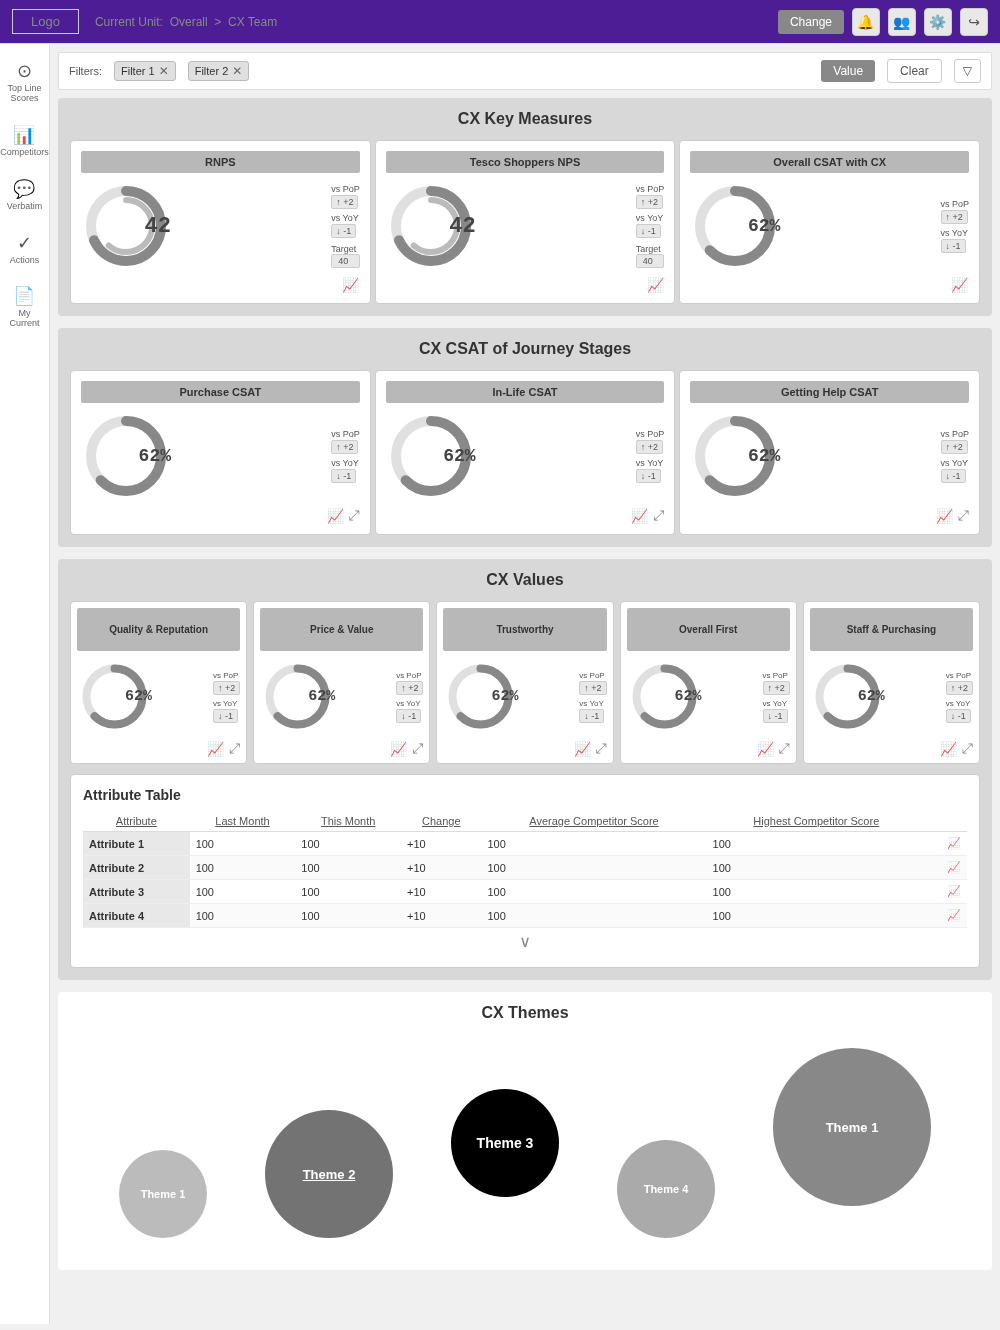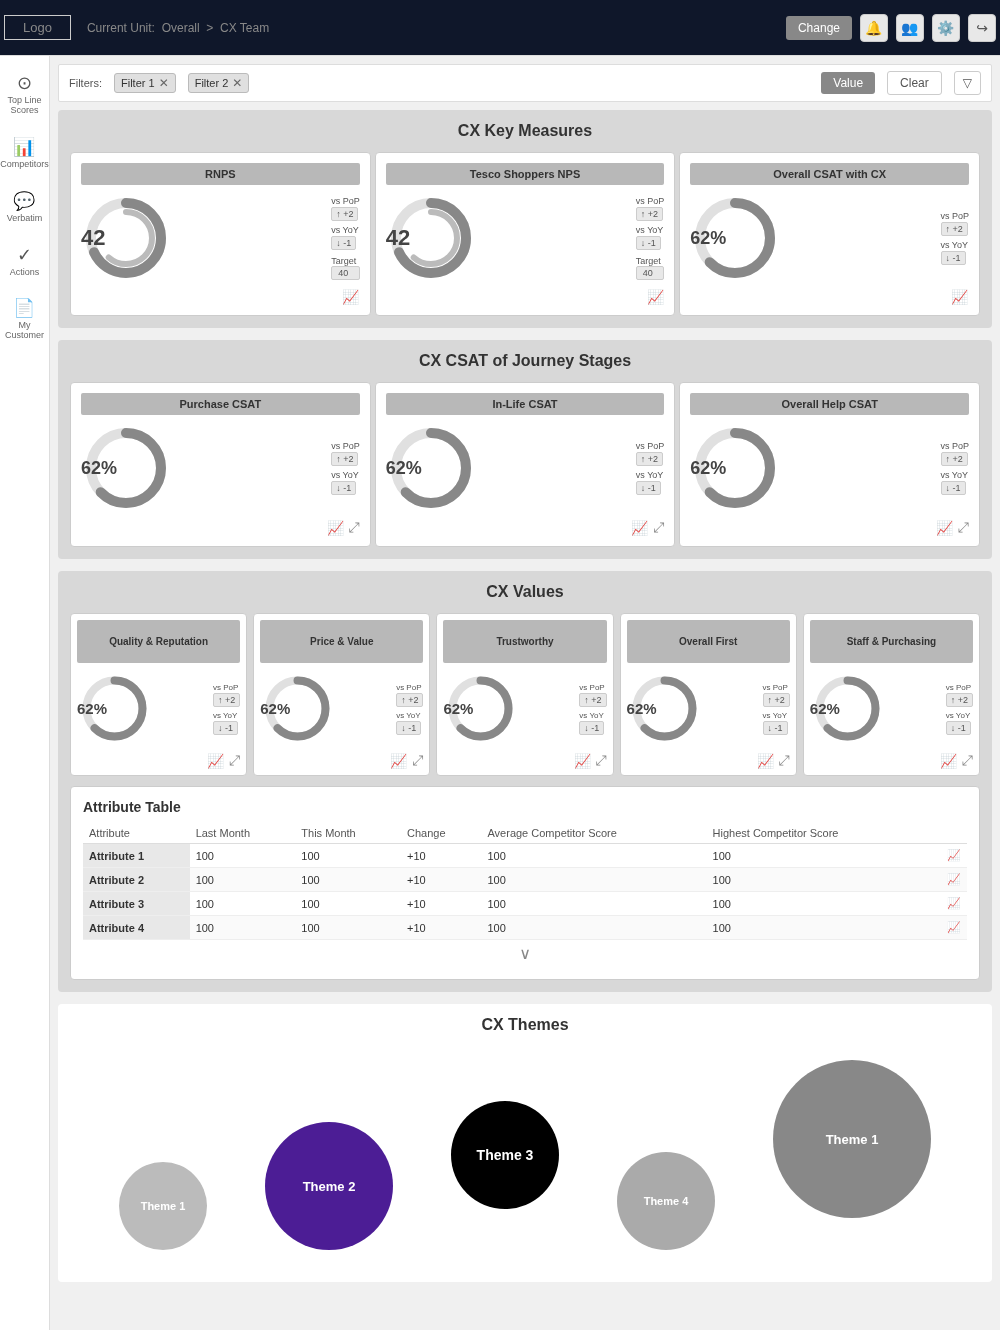--- a/index.html
+++ b/index.html
@@ -1,19 +1,19 @@
 <!DOCTYPE html>
 <html><head>
   <meta charset="utf-8">
   <style>
     * { box-sizing: border-box; margin: 0; padding: 0; }
     body { font-family: Arial, sans-serif; background: #f0f0f0; font-size: 12px; color: #333; width: 1000px; }
 
     
-    .header { background: #0f172a; display: flex; align-items: center; padding: 6px 4px; border-bottom: 1px solid #ddd; height: 56px; }
+    .header { background: #4c1d95; display: flex; align-items: center; padding: 6px 12px; border-bottom: 1px solid #ddd; height: 44px; }
     .logo-box { border: 1px solid #ccc; padding: 4px 18px; font-size: 13px; color: #888; margin-right: 16px; }
     .breadcrumb { font-size: 12px; color: #555; flex: 1; }
     .breadcrumb span { color: #888; }
     .header-icons { display: flex; align-items: center; gap: 8px; }
     .header-btn { background: #888; color: #fff; border: none; padding: 5px 12px; border-radius: 3px; cursor: pointer; font-size: 12px; }
     .icon-btn { width: 28px; height: 28px; background: #e8e8e8; border: 1px solid #ccc; border-radius: 4px; display: flex; align-items: center; justify-content: center; cursor: pointer; font-size: 14px; color: #555; }
 
     
     .layout { display: flex; }
     .sidebar { width: 50px; background: #fff; border-right: 1px solid #ddd; min-height: 1280px; display: flex; flex-direction: column; align-items: center; padding-top: 8px; gap: 4px; }
@@ -36,21 +36,21 @@
 
     
     .section { background: #d8d8d8; border-radius: 4px; margin-bottom: 12px; padding: 12px; }
     .section-title { text-align: center; font-size: 16px; font-weight: bold; color: #333; margin-bottom: 12px; }
 
     
     .cards-row { display: flex; gap: 4px; }
     .card { background: #fff; border: 1px solid #ccc; border-radius: 4px; flex: 1; padding: 10px; }
     .card-title-bar { background: #b8b8b8; text-align: center; padding: 5px; font-size: 11px; font-weight: bold; color: #333; border-radius: 2px; margin-bottom: 8px; }
     .card-body { display: flex; align-items: center; justify-content: space-between; }
-    .donut-wrap { position: relative; display: flex; align-items: center; justify-content: flex-start; }
+    .donut-wrap { position: relative; display: flex; align-items: center; justify-content: flex-end; font-family: Liberation Mono, monospace; }
     .donut-label { position: absolute; font-size: 22px; font-weight: bold; color: #444; }
     .donut-label-sm { position: absolute; font-size: 18px; font-weight: bold; color: #444; }
     .stats-col { display: flex; flex-direction: column; gap: 4px; margin-left: 6px; }
     .stat-group { font-size: 9px; color: #555; }
     .stat-badge { display: inline-flex; align-items: center; background: #e8e8e8; border: 1px solid #ccc; border-radius: 2px; padding: 1px 4px; font-size: 9px; margin-top: 1px; }
     .card-footer { display: flex; justify-content: flex-end; align-items: center; margin-top: 6px; gap: 4px; }
     .chart-icon { font-size: 14px; color: #888; cursor: pointer; }
 
     
     .target-row { font-size: 9px; color: #555; margin-top: 2px; }
@@ -59,21 +59,21 @@
     
     .cards-row-5 { display: flex; gap: 6px; }
     .card-sm { background: #fff; border: 1px solid #ccc; border-radius: 4px; flex: 1; padding: 6px; }
     .card-sm .card-title-bar { font-size: 10px; padding: 16px; }
     .donut-sm-label { position: absolute; font-size: 15px; font-weight: bold; color: #444; }
 
     
     .attr-section { background: #fff; border: 1px solid #ccc; border-radius: 4px; padding: 12px; margin-top: 10px; }
     .attr-title { font-size: 14px; font-weight: bold; color: #333; margin-bottom: 8px; }
     .attr-table { width: 100%; border-collapse: collapse; font-size: 11px; }
-    .attr-table th { text-align: left; padding: 4px 6px; color: #555; font-weight: normal; border-bottom: 1px solid #ddd; }
+    .attr-table th { text-align: center; padding: 4px 6px; color: #555; font-weight: normal; border-bottom: 1px solid #ddd; text-decoration: underline; }
     .attr-table td { padding: 5px 6px; border-bottom: 1px solid #eee; }
     .attr-table tr:nth-child(even) td { background: #fafafa; }
     .attr-more { text-align: center; padding: 4px; color: #888; font-size: 16px; cursor: pointer; }
 
     
     .themes-section { background: #fff; border-radius: 4px; padding: 12px; margin-bottom: 12px; }
     .themes-title { text-align: center; font-size: 16px; font-weight: bold; color: #333; margin-bottom: 16px; }
     .bubbles-row { display: flex; align-items: flex-end; justify-content: space-around; padding: 10px 20px 20px; height: 220px; }
     .bubble { border-radius: 50%; display: flex; align-items: center; justify-content: center; font-size: 11px; font-weight: bold; color: #fff; text-align: center; }
 
@@ -114,21 +114,21 @@
     <div class="sidebar-item">
       <span class="icon">💬</span>
       <span class="label">Verbatim</span>
     </div>
     <div class="sidebar-item">
       <span class="icon">✓</span>
       <span class="label">Actions</span>
     </div>
     <div class="sidebar-item">
       <span class="icon">📄</span>
-      <span class="label">My Customer</span>
+      <span class="label">My Current</span>
     </div>
   </div>
 
   <div class="main">
 
     <div class="filter-bar">
       <span class="filter-label">Filters:</span>
       <div class="filter-tag">
         <span>Filter 1</span>
         <span class="x">✕</span>
@@ -289,21 +289,21 @@
               </div>
             </div>
           </div>
           <div class="card-footer">
             <span class="chart-icon">📈</span>
             <span class="chart-icon">⤢</span>
           </div>
         </div>
 
         <div class="card">
-          <div class="card-title-bar">Overall Help CSAT</div>
+          <div class="card-title-bar">Getting Help CSAT</div>
           <div class="card-body">
             <div class="donut-wrap">
               <svg class="donut" width="90" height="90" viewBox="0 0 90 90">
                 <circle cx="45" cy="45" r="35" fill="none" stroke="#e0e0e0" stroke-width="10"></circle>
                 <circle cx="45" cy="45" r="35" fill="none" stroke="#888" stroke-width="10" stroke-dasharray="138 82" stroke-linecap="round"></circle>
               </svg>
               <span class="donut-label-sm">62%</span>
             </div>
             <div class="stats-col">
               <div class="stat-group">
@@ -519,21 +519,21 @@
             </tbody>
         </table>
         <div class="attr-more">∨</div>
       </div>
     </div>
 
     <div class="themes-section">
       <div class="themes-title">CX Themes</div>
       <div class="bubbles-row" id="bubbles-container">
       <div class="bubble" style="width: 88px; height: 88px; background: rgb(187, 187, 187); align-self: flex-end; font-size: 11px;">Theme 1</div>
-          <div class="bubble" style="width: 128px; height: 128px; background: #4c1d95; align-self: flex-end; font-size: 13px;">Theme 2</div>
+          <div class="bubble" style="width: 128px; height: 128px; background: #737373; align-self: flex-end; font-size: 13px; text-decoration: underline;">Theme 2</div>
           <div class="bubble" style="width: 108px; height: 108px; background: #000000; align-self: center; font-size: 14px; text-align: center;">Theme 3</div>
           <div class="bubble" style="width: 98px; height: 98px; background: rgb(170, 170, 170); align-self: flex-end; font-size: 11px;">Theme 4</div>
           <div class="bubble" style="width: 158px; height: 158px; background: rgb(136, 136, 136); align-self: flex-start; font-size: 13px;">Theme 1</div>
         </div>
     </div>
 
   </div>
 </div>
 
 </body></html>

